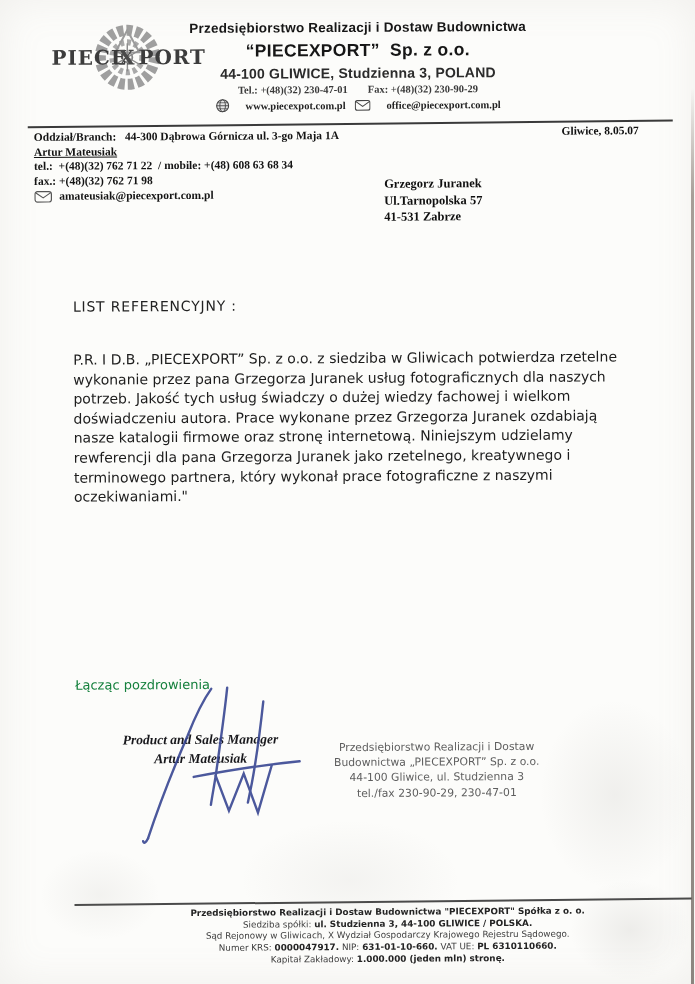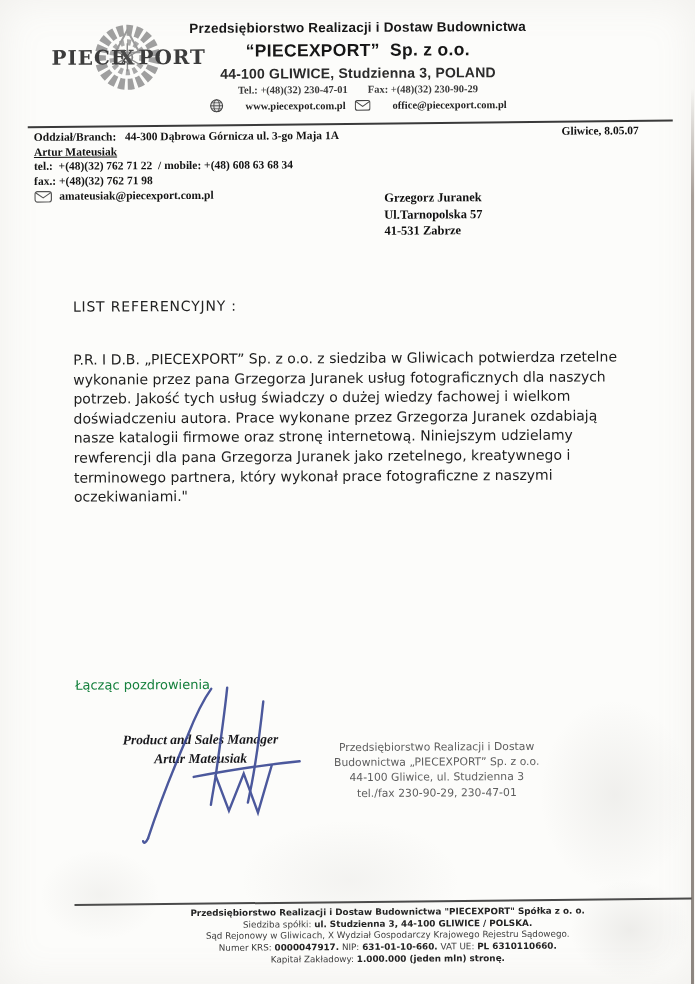--- a/index.html
+++ b/index.html
@@ -17,32 +17,32 @@
   .pre{white-space:pre;}
 
   
   .logo{position:absolute;left:52px;top:12px;width:160px;height:92px;}
   .header-center{position:absolute;left:168px;top:20px;width:385px;text-align:center;color:#161616;}
   .co-line1{font-family:"Liberation Sans",sans-serif;font-weight:bold;font-size:13.5px;letter-spacing:.2px;}
   .co-name{font-family:"Liberation Sans",sans-serif;font-weight:bold;font-size:17.5px;margin-top:5px;letter-spacing:.3px;}
   .co-addr{font-family:"Liberation Sans",sans-serif;font-weight:600;font-size:14px;margin-top:4px;color:#2b2b2b;letter-spacing:.2px;}
   .co-telfax{font-family:"Liberation Serif",serif;font-weight:bold;font-size:10.5px;color:#3a3a3a;margin-top:3px;display:flex;justify-content:center;gap:20px;}
   .co-web{font-family:"Liberation Serif",serif;font-weight:bold;font-size:10.5px;color:#222;margin-top:3px;display:flex;justify-content:center;gap:9px;align-items:center;}
-  .co-web .pair{display:flex;align-items:center;gap:22px;}
+  .co-web .pair{display:flex;align-items:center;gap:16px;}
 
   .rule-top{position:absolute;left:30px;right:20px;top:123px;height:2px;background:#3a3a3a;transform:rotate(-0.25deg);}
   .date{position:absolute;right:54px;top:126px;font-family:"Liberation Serif",serif;font-weight:bold;font-size:11.5px;color:#101010;text-align:right;}
 
   
   .branch{position:absolute;left:36px;top:128px;font-family:"Liberation Serif",serif;font-weight:bold;font-size:11.5px;color:#141414;line-height:14.6px;}
   .branch .name{text-decoration:underline;}
   .branch .email-row{display:flex;align-items:center;gap:7px;margin-top:1px;}
 
   
-  .recipient{position:absolute;left:386px;top:190px;font-family:"Liberation Serif",serif;font-weight:bold;font-size:12.5px;color:#101010;line-height:16.5px;}
+  .recipient{position:absolute;left:386px;top:176px;font-family:"Liberation Serif",serif;font-weight:bold;font-size:12.5px;color:#101010;line-height:16.5px;}
 
   
   .title{position:absolute;left:74px;top:297px;font-size:14px;letter-spacing:.8px;color:#222;}
   .body-text{position:absolute;left:74px;top:349px;width:606px;font-size:14px;line-height:19.6px;color:#1d1d1d;white-space:pre-line;}
   .closing{position:absolute;left:74px;top:676px;font-size:13px;color:#15803d;}
 
   
   .sign-block{position:absolute;left:100px;top:729px;width:198px;text-align:center;
     font-family:"Liberation Serif",serif;font-weight:bold;font-style:italic;font-size:13.5px;color:#18181c;line-height:19px;}
   .stamp{position:absolute;left:316px;top:740px;width:238px;text-align:center;

